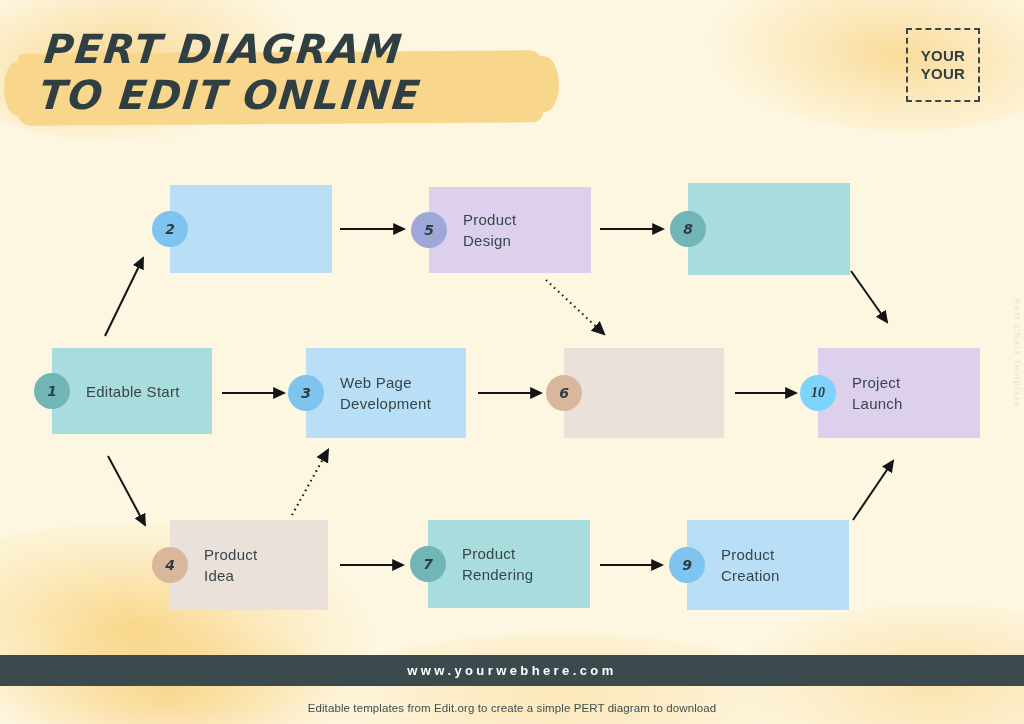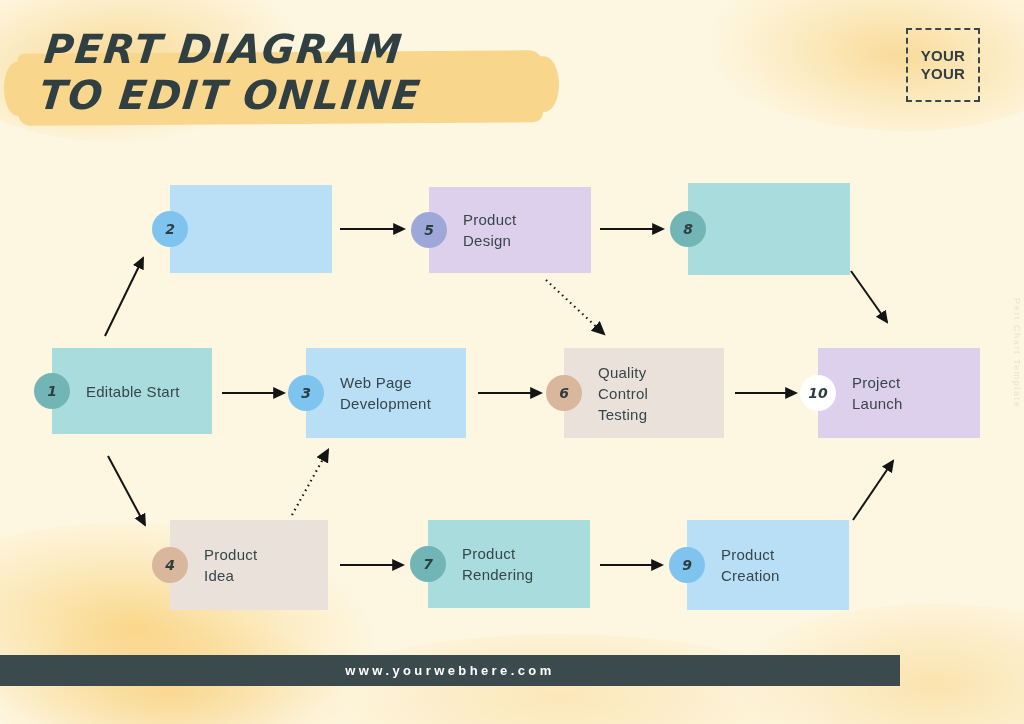--- a/index.html
+++ b/index.html
@@ -177,21 +177,21 @@
     font-size: 15px;
     line-height: 21px;
     letter-spacing: .25px;
     white-space: pre-line;
   }
 
   
   .footer-bar {
     position: absolute;
     left: 0; bottom: 38px;
-    width: 900px; height: 31px;
+    width: 1024px; height: 31px;
     background: #3b4a4c;
     display: flex;
     align-items: center;
     justify-content: center;
   }
   .footer-url {
     color: #ffffff;
     font-family: "Liberation Sans", sans-serif;
     font-size: 13px;
     font-weight: bold;
@@ -278,46 +278,44 @@
         </div>
         <div class="node" style="left: 429px; top: 187px; width: 162px; height: 86px;">
           <div class="node-box" style="background: rgb(221, 208, 236);"></div>
           <div class="node-circle" style="background: rgb(157, 168, 217);">5</div>
           <div class="node-label">Product
 Design</div>
         </div>
         <div class="node" style="left: 564px; top: 348px; width: 160px; height: 90px;">
           <div class="node-box" style="background: rgb(234, 226, 218);"></div>
           <div class="node-circle" style="background: rgb(217, 183, 156);">6</div>
-          <div class="node-label">Quality
-Control
-Testing</div>
         </div>
         <div class="node" style="left: 428px; top: 520px; width: 162px; height: 88px;">
           <div class="node-box" style="background: rgb(169, 220, 220);"></div>
           <div class="node-circle" style="background: rgb(113, 181, 183);">7</div>
           <div class="node-label">Product
 Rendering</div>
         </div>
         <div class="node" style="left: 688px; top: 183px; width: 162px; height: 92px;">
           <div class="node-box" style="background: rgb(169, 220, 220);"></div>
           <div class="node-circle" style="background: rgb(113, 181, 183);">8</div>
         </div>
         <div class="node" style="left: 687px; top: 520px; width: 162px; height: 90px;">
           <div class="node-box" style="background: rgb(185, 223, 247);"></div>
           <div class="node-circle" style="background: rgb(126, 196, 239);">9</div>
           <div class="node-label">Product
 Creation</div>
         </div>
         <div class="node" style="left: 818px; top: 348px; width: 162px; height: 90px;">
           <div class="node-box" style="background: rgb(221, 208, 236);"></div>
-          <div class="node-circle" style="background: #ffffff;">10</div>
+          <div class="node-circle" style="background: #7dd3fc; font-family: Liberation Serif, serif;">10</div>
           <div class="node-label">Project
 Launch</div>
         </div>
       </div>
   </div>
 
   <div class="footer-bar">
     <span class="footer-url">www.yourwebhere.com</span>
   </div>
+  <div class="footer-caption">Editable templates from Edit.org to create a simple PERT diagram to download</div>
 
 </div>
 
 </body></html>

